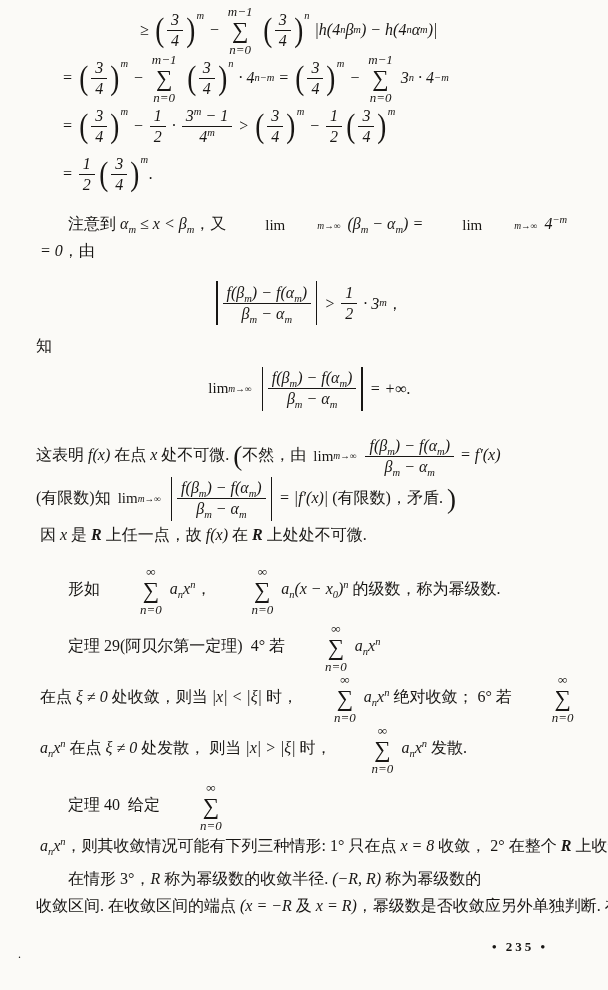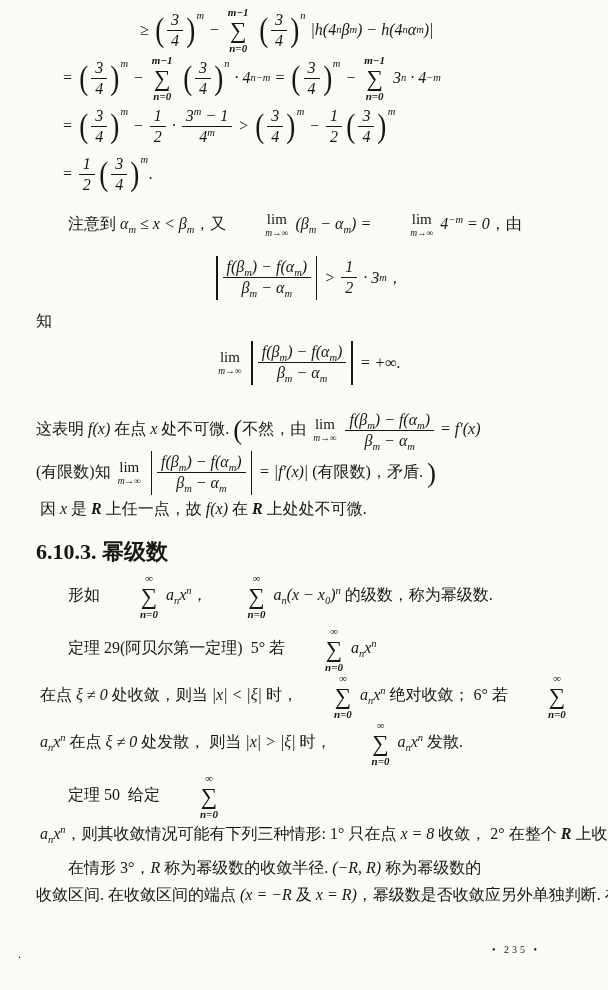--- a/index.html
+++ b/index.html
@@ -22,37 +22,37 @@
   .tk-m{white-space:pre;font-style:italic;}
   .tk-mb{white-space:pre;font-style:italic;font-weight:bold;}
   sup,sub{font-size:10.5px;font-style:italic;line-height:0;}
   .frac{display:inline-flex;flex-direction:column;align-items:center;vertical-align:middle;margin:0 2px;line-height:1.25;}
   .fnum{display:block;border-bottom:1.3px solid #181614;padding:0 4px;white-space:pre;}
   .fden{display:block;padding:0 4px;white-space:pre;}
   .pfrac{display:inline-flex;align-items:center;vertical-align:middle;margin:0 1px;}
   .paren{font-size:34px;font-weight:300;line-height:.85;font-style:normal;transform:scaleX(.8);}
   .pexp{align-self:flex-start;font-size:10.5px;font-style:italic;transform:translateY(-3px);}
   .sum{display:inline-flex;flex-direction:column;align-items:center;vertical-align:middle;line-height:1;margin:0 4px;}
-  .sum-l{font-size:11px;font-style:italic;white-space:pre;font-weight:bold;}
+  .sum-l{font-size:13px;font-style:italic;white-space:pre;}
   .sum-s{font-size:23px;font-style:normal;padding:1px 0;}
-  .lim{display:inline-flex;flex-direction:column;align-items:center;vertical-align:middle;line-height:1;margin:0 3px;}
+  .lim{display:inline-flex;flex-direction:row;align-items:center;vertical-align:middle;line-height:1;margin:0 3px;}
   .lim-t{font-size:15px;font-style:normal;}
   .lim-b{font-size:9.5px;font-style:italic;margin-top:2px;white-space:pre;}
   .vbar{display:inline-block;width:1.3px;height:44px;background:#181614;vertical-align:middle;margin:0 3px;}
   .bigp{font-size:27px;font-style:normal;font-weight:300;vertical-align:middle;line-height:.9;}
   
   .para{margin:12px 0;text-indent:2em;}
   .zhi{text-indent:0;margin:2px 0;}
   .conclude{text-indent:0;line-height:1.75;margin-top:20px;}
   .heading{font-size:22px;font-weight:bold;margin:14px 0 8px;line-height:1.2;}
   .subheading{margin:2px 0 2px;padding-left:30px;text-indent:0;}
   .defpara{margin:4px 0;}
   .theorem{line-height:1.8;margin:6px 0;}
   .radius{line-height:1.68;margin:2px 0;}
-  .footer{position:absolute;right:68px;bottom:28px;font-weight:normal;font-size:10px;letter-spacing:3px;}
+  .footer{position:absolute;right:60px;bottom:28px;font-weight:bold;font-size:13px;letter-spacing:3px;}
   .speck{position:absolute;left:18px;bottom:22px;font-size:12px;}
 </style>
 </head>
 <body>
 
 <div class="page">
 
   <div class="derivation">
     <div class="mline ml-first"><span class="tk-m">≥ </span><span class="pfrac"><span class="paren">(</span><span class="frac"><span class="fnum"><span class="tk-m">3</span></span><span class="fden"><span class="tk-m">4</span></span></span><span class="paren">)</span><span class="pexp">m</span></span><span class="tk-m"> − </span><span class="sum"><span class="sum-l">m−1</span><span class="sum-s">∑</span><span class="sum-l">n=0</span></span><span class="tk-m"> </span><span class="pfrac"><span class="paren">(</span><span class="frac"><span class="fnum"><span class="tk-m">3</span></span><span class="fden"><span class="tk-m">4</span></span></span><span class="paren">)</span><span class="pexp">n</span></span><span class="tk-m"> |h(4</span><sup>n</sup><span class="tk-m">β</span><sub>m</sub><span class="tk-m">) − h(4</span><sup>n</sup><span class="tk-m">α</span><sub>m</sub><span class="tk-m">)|</span></div>
     <div class="mline ml-rest"><span class="tk-m">= </span><span class="pfrac"><span class="paren">(</span><span class="frac"><span class="fnum"><span class="tk-m">3</span></span><span class="fden"><span class="tk-m">4</span></span></span><span class="paren">)</span><span class="pexp">m</span></span><span class="tk-m"> − </span><span class="sum"><span class="sum-l">m−1</span><span class="sum-s">∑</span><span class="sum-l">n=0</span></span><span class="tk-m"> </span><span class="pfrac"><span class="paren">(</span><span class="frac"><span class="fnum"><span class="tk-m">3</span></span><span class="fden"><span class="tk-m">4</span></span></span><span class="paren">)</span><span class="pexp">n</span></span><span class="tk-m"> · 4</span><sup>n−m</sup><span class="tk-m"> = </span><span class="pfrac"><span class="paren">(</span><span class="frac"><span class="fnum"><span class="tk-m">3</span></span><span class="fden"><span class="tk-m">4</span></span></span><span class="paren">)</span><span class="pexp">m</span></span><span class="tk-m"> − </span><span class="sum"><span class="sum-l">m−1</span><span class="sum-s">∑</span><span class="sum-l">n=0</span></span><span class="tk-m"> 3</span><sup>n</sup><span class="tk-m"> · 4</span><sup>−m</sup></div>
@@ -81,52 +81,51 @@
         <span class="fnum"><span class="tk-m">f(β</span><sub>m</sub><span class="tk-m">) − f(α</span><sub>m</sub><span class="tk-m">)</span></span>
         <span class="fden"><span class="tk-m">β</span><sub>m</sub><span class="tk-m"> − α</span><sub>m</sub></span>
       </span><span class="tk-m"> = f′(x)</span><span class="tk-c">(有限数)知 </span><span class="lim">
         <span class="lim-t">lim</span>
         <span class="lim-b">m→∞</span>
       </span><span class="tk-m"> </span><span class="vbar"></span><span class="frac">
         <span class="fnum"><span class="tk-m">f(β</span><sub>m</sub><span class="tk-m">) − f(α</span><sub>m</sub><span class="tk-m">)</span></span>
         <span class="fden"><span class="tk-m">β</span><sub>m</sub><span class="tk-m"> − α</span><sub>m</sub></span>
       </span><span class="vbar"></span><span class="tk-m"> = |f′(x)|</span><span class="tk-c"> (有限数)，矛盾. </span><span class="bigp">)</span><span class="tk-c"> 因 </span><span class="tk-m">x</span><span class="tk-c"> 是 </span><span class="tk-mb">R</span><span class="tk-c"> 上任一点，故 </span><span class="tk-m">f(x)</span><span class="tk-c"> 在 </span><span class="tk-mb">R</span><span class="tk-c"> 上处处不可微.</span></p>
 
-  <h2 class="heading">6.10.3. 幂级数</h2>
 
 
   <p class="para defpara"><span class="tk-c">形如 </span><span class="sum">
         <span class="sum-l">∞</span>
         <span class="sum-s">∑</span>
         <span class="sum-l">n=0</span>
       </span><span class="tk-m"> a</span><sub>n</sub><span class="tk-m">x</span><sup>n</sup><span class="tk-c">， </span><span class="sum">
         <span class="sum-l">∞</span>
         <span class="sum-s">∑</span>
         <span class="sum-l">n=0</span>
       </span><span class="tk-m"> a</span><sub>n</sub><span class="tk-m">(x − x</span><sub>0</sub><span class="tk-m">)</span><sup>n</sup><span class="tk-c"> 的级数，称为</span><span class="tk-cb">幂级数</span><span class="tk-c">.</span></p>
 
-  <p class="para theorem"><span class="tk-cb">定理 29(阿贝尔第一定理)</span><span class="tk-c">  5° 若 </span><span class="sum">
+  <p class="para theorem"><span class="tk-cb">定理 29(阿贝尔第一定理)</span><span class="tk-c">  4° 若 </span><span class="sum">
         <span class="sum-l">∞</span>
         <span class="sum-s">∑</span>
         <span class="sum-l">n=0</span>
       </span><span class="tk-m"> a</span><sub>n</sub><span class="tk-m">x</span><sup>n</sup><span class="tk-c"> 在点 </span><span class="tk-m">ξ ≠ 0</span><span class="tk-c"> 处收敛，则当 </span><span class="tk-m">|x| &lt; |ξ|</span><span class="tk-c"> 时，</span><span class="sum">
         <span class="sum-l">∞</span>
         <span class="sum-s">∑</span>
         <span class="sum-l">n=0</span>
       </span><span class="tk-m"> a</span><sub>n</sub><span class="tk-m">x</span><sup>n</sup><span class="tk-c"> 绝对收敛； 6° 若 </span><span class="sum">
         <span class="sum-l">∞</span>
         <span class="sum-s">∑</span>
         <span class="sum-l">n=0</span>
       </span><span class="tk-m"> a</span><sub>n</sub><span class="tk-m">x</span><sup>n</sup><span class="tk-c"> 在点 </span><span class="tk-m">ξ ≠ 0</span><span class="tk-c"> 处发散， 则当 </span><span class="tk-m">|x| &gt; |ξ|</span><span class="tk-c"> 时， </span><span class="sum">
         <span class="sum-l">∞</span>
         <span class="sum-s">∑</span>
         <span class="sum-l">n=0</span>
       </span><span class="tk-m"> a</span><sub>n</sub><span class="tk-m">x</span><sup>n</sup><span class="tk-c"> 发散.</span></p>
 
-  <p class="para theorem"><span class="tk-cb">定理 50</span><span class="tk-c">  给定 </span><span class="sum">
+  <p class="para theorem"><span class="tk-cb">定理 40</span><span class="tk-c">  给定 </span><span class="sum">
         <span class="sum-l">∞</span>
         <span class="sum-s">∑</span>
         <span class="sum-l">n=0</span>
       </span><span class="tk-m"> a</span><sub>n</sub><span class="tk-m">x</span><sup>n</sup><span class="tk-c">，则其收敛情况可能有下列三种情形: 1° 只在点 </span><span class="tk-m">x = 8</span><span class="tk-c"> 收敛， 2° 在整个 </span><span class="tk-mb">R</span><span class="tk-c"> 上收敛， 3° 存在 </span></p>
 
   <p class="para radius"><span class="tk-c">在情形 3°，</span><span class="tk-m">R</span><span class="tk-c"> 称为幂级数的</span><span class="tk-cb">收敛半径</span><span class="tk-c">. </span><span class="tk-m">(−R, R)</span><span class="tk-c"> 称为幂级数的</span><span class="tk-cb">收敛区间</span><span class="tk-c">. 在收敛区间的端点 </span><span class="tk-m">(x = −R</span><span class="tk-c"> 及 </span><span class="tk-m">x = R)</span><span class="tk-c">，幂级数是否收敛应另外单独判断. 在情形 1°，约定 </span></p>
 
   <div class="footer">• 235 •</div>
   <div class="speck">.</div>
 

